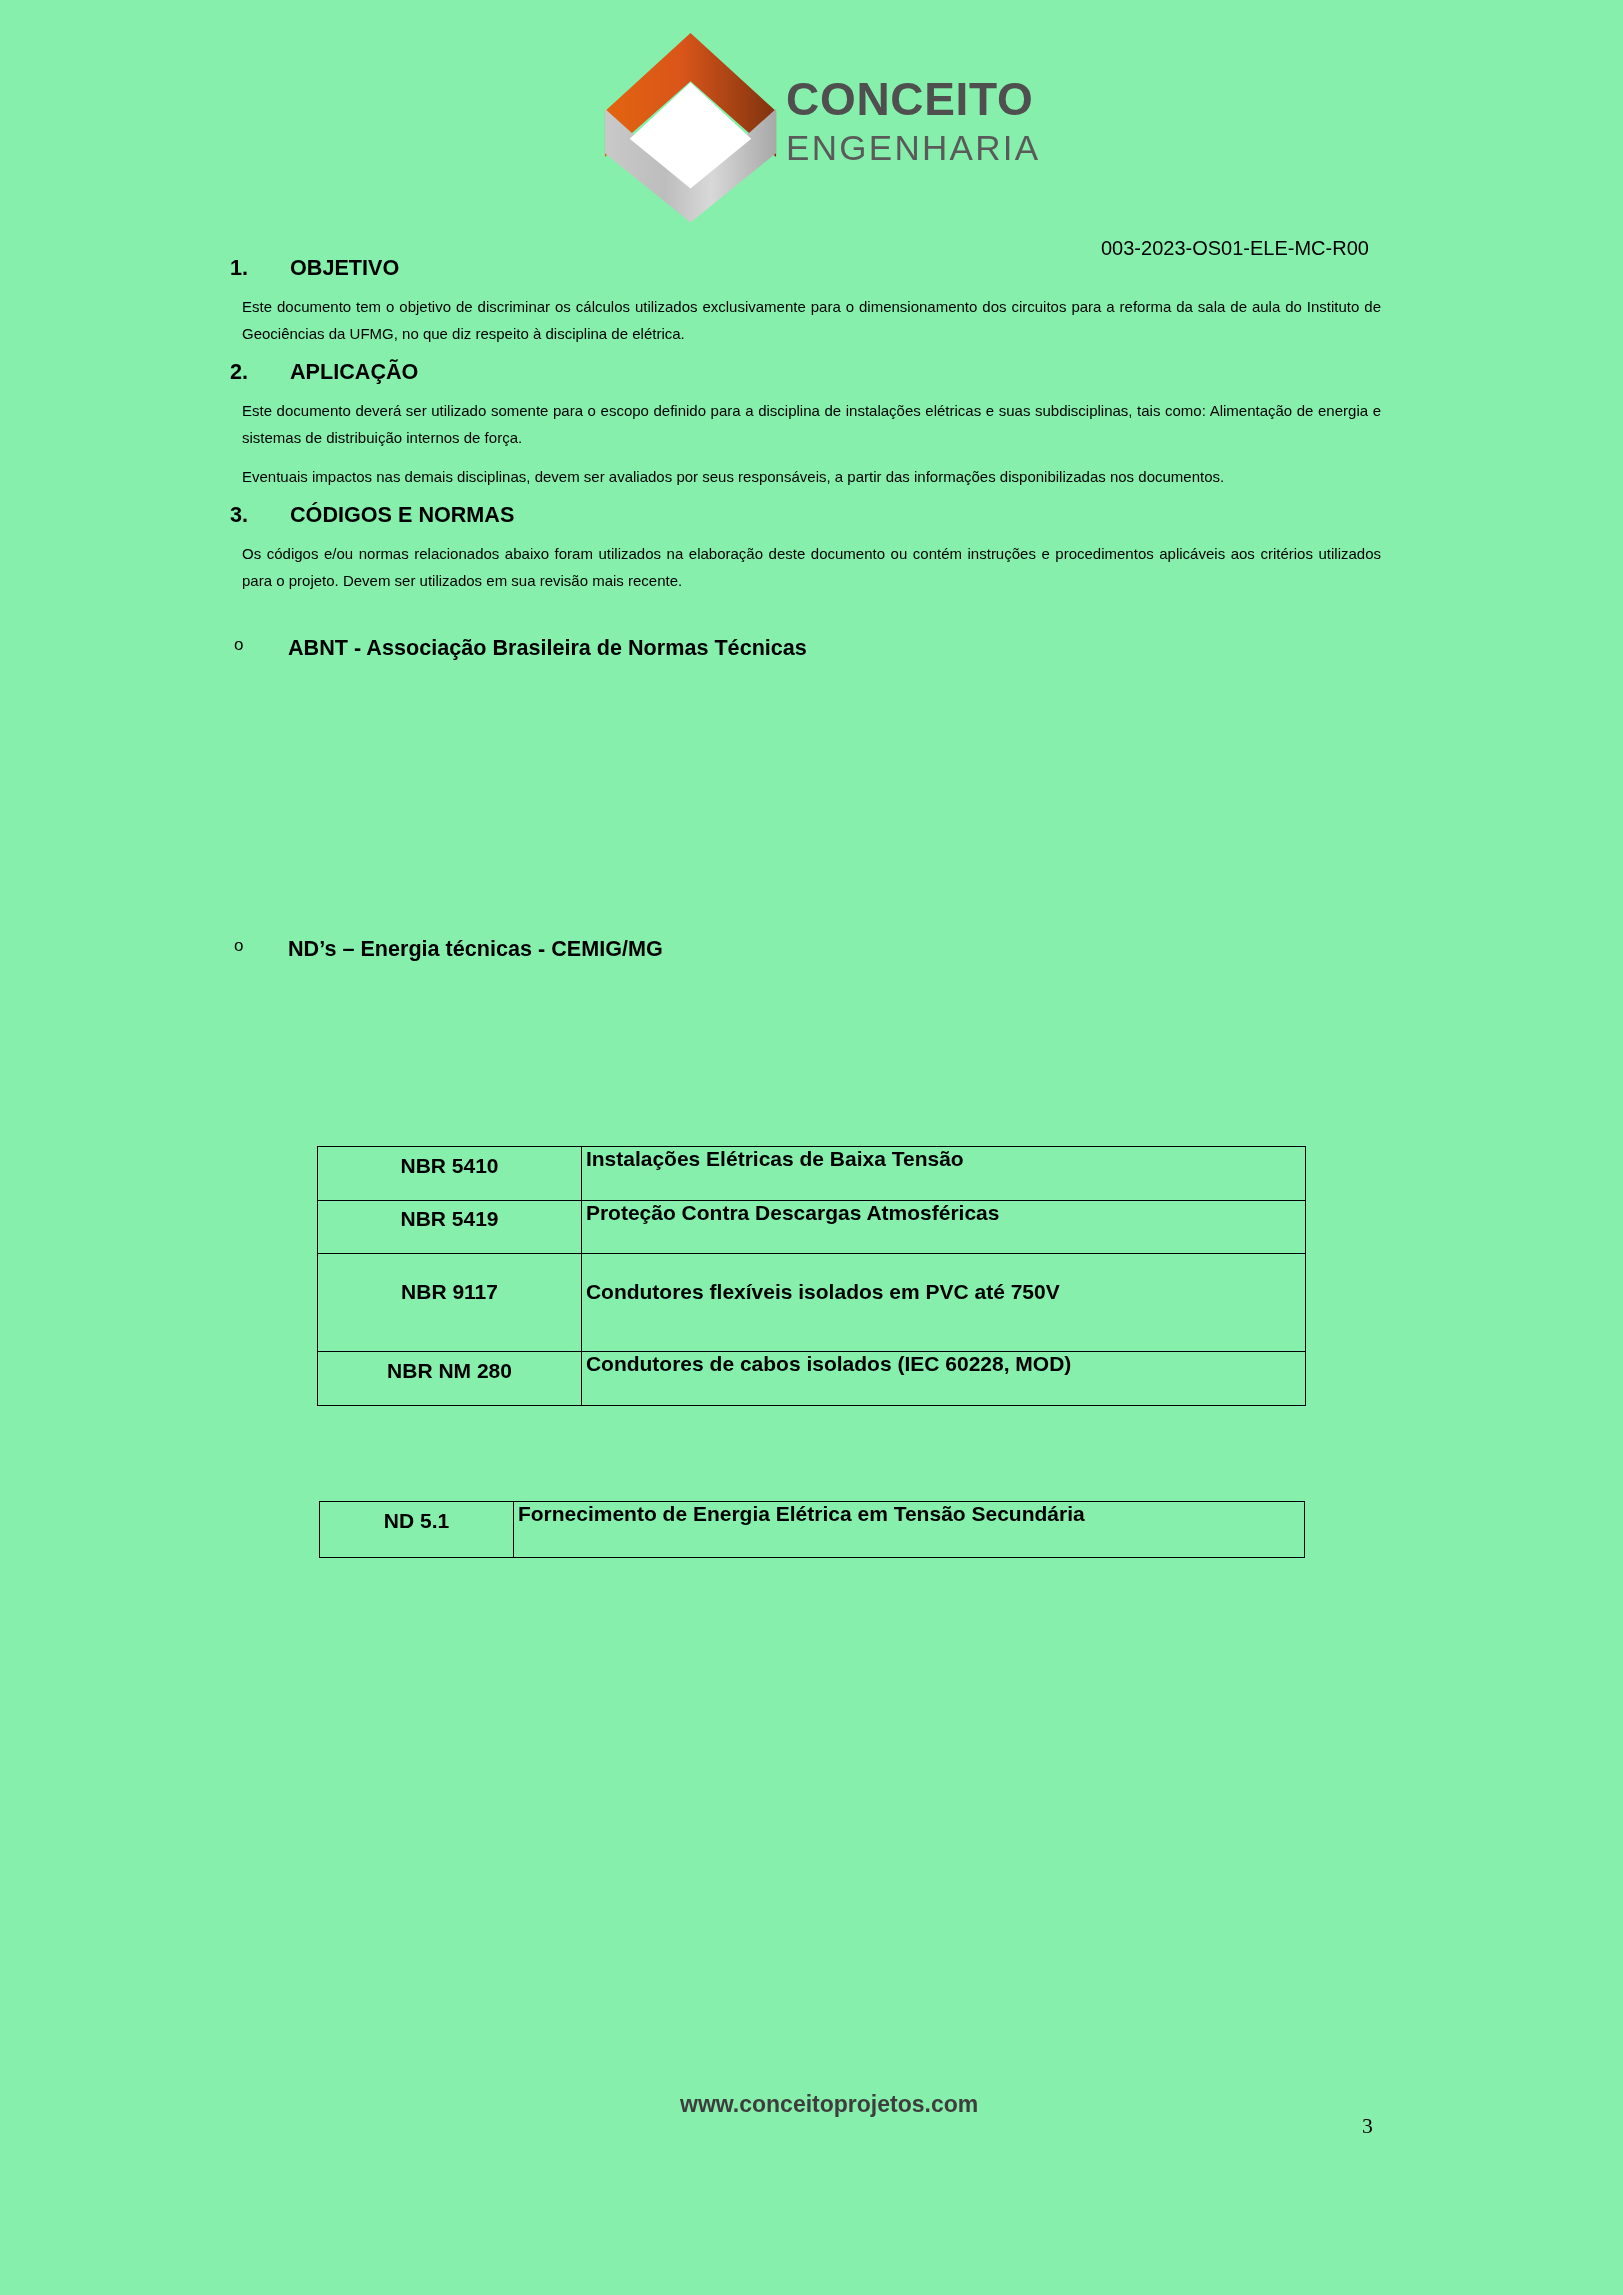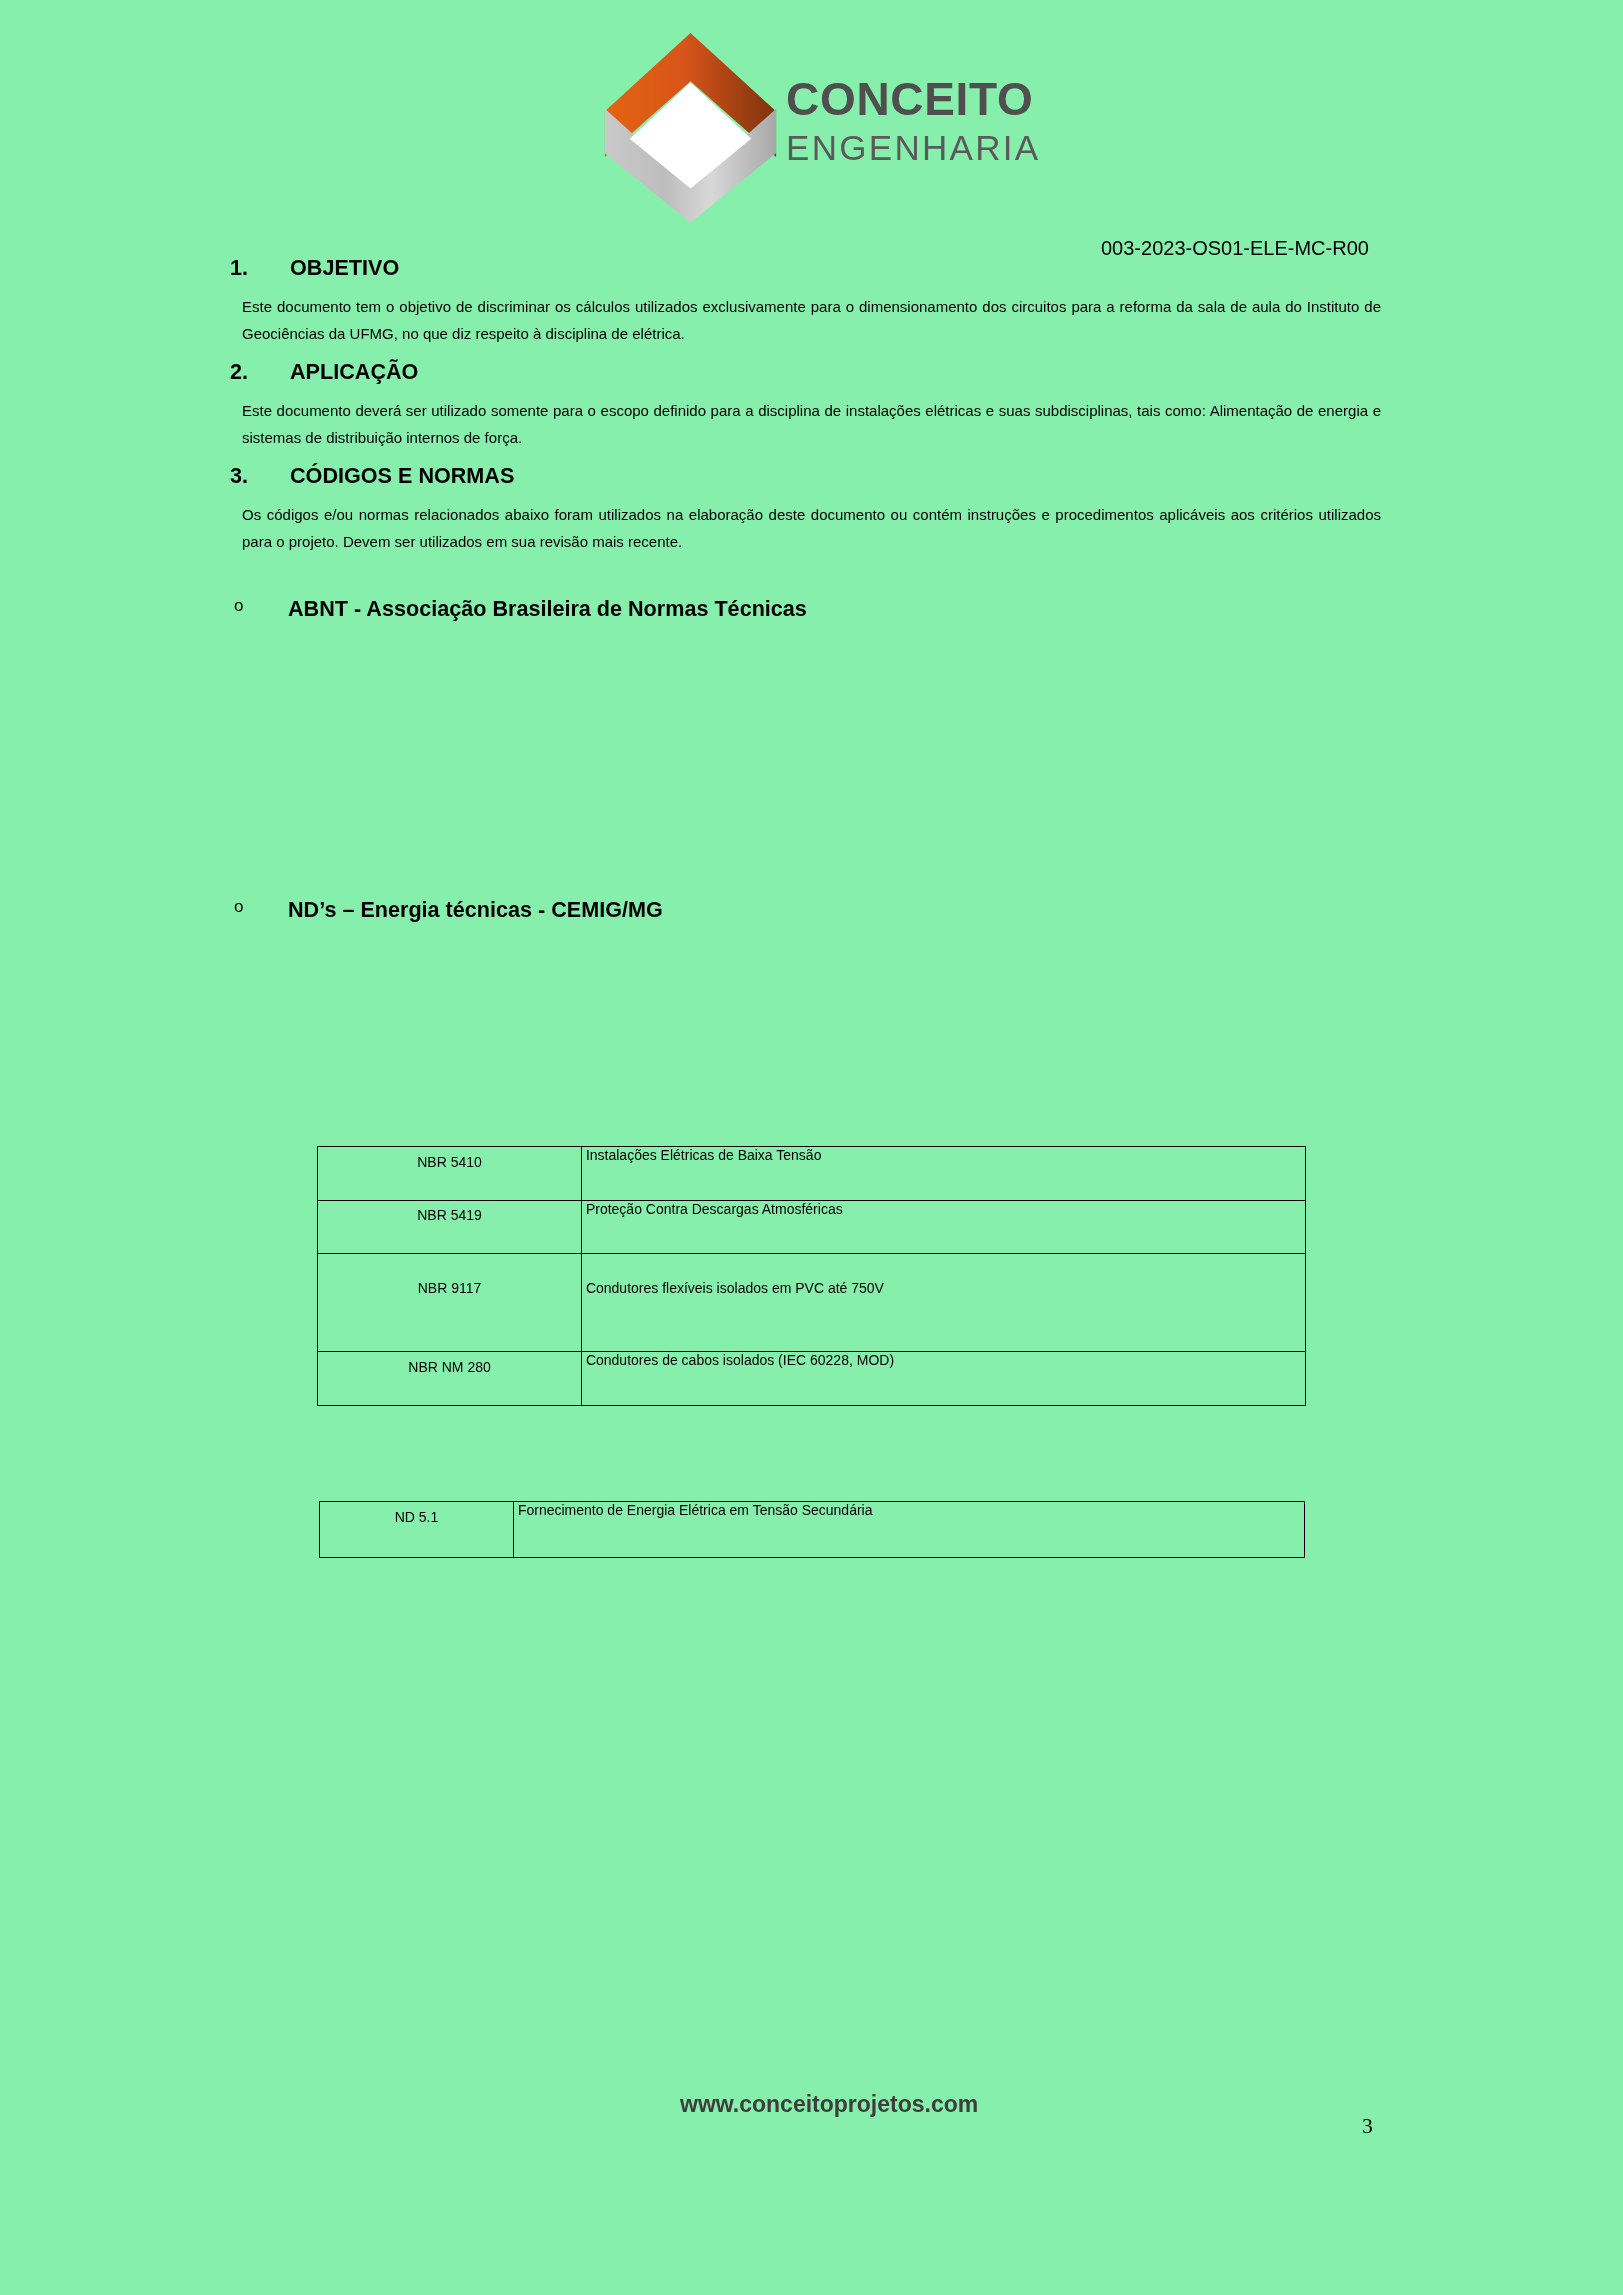--- a/index.html
+++ b/index.html
@@ -119,22 +119,23 @@
     font-size: 17px;
     padding-left: 3.9px;
     box-sizing: border-box;
   }
   .b-abnt { margin-top: 39px; }
   .b-nds  { margin-top: 39px; }
 
   
   .norm-table {
     border-collapse: collapse;
-    font-size: 14px;
+    font-size: 21px;
     table-layout: fixed;
+    font-weight: bold;
   }
   .norm-table td {
     border: 1.3px solid #000000;
     padding: 0;
     vertical-align: top;
   }
   .norm-table td.code-cell {
     text-align: center;
     padding-top: 6.5px;
   }
@@ -232,20 +233,21 @@
       <span class="num">1.</span>
       <span>OBJETIVO</span>
     </h2>
     <p class="body-par gap-after-heading">Este documento tem o objetivo de discriminar os cálculos utilizados exclusivamente para o dimensionamento dos circuitos para a reforma da sala de aula do Instituto de Geociências da UFMG, no que diz respeito à disciplina de elétrica.</p>
 
     <h2 class="section-heading sec-2">
       <span class="num">2.</span>
       <span>APLICAÇÃO</span>
     </h2>
     <p class="body-par gap-after-heading">Este documento deverá ser utilizado somente para o escopo definido para a disciplina de instalações elétricas e suas subdisciplinas, tais como: Alimentação de energia e sistemas de distribuição internos de força.</p>
+    <p class="body-par par-tight">Eventuais impactos nas demais disciplinas, devem ser avaliados por seus responsáveis, a partir das informações disponibilizadas nos documentos.</p>
 
     <h2 class="section-heading sec-3">
       <span class="num">3.</span>
       <span>CÓDIGOS E NORMAS</span>
     </h2>
     <p class="body-par gap-after-heading">Os códigos e/ou normas relacionados abaixo foram utilizados na elaboração deste documento ou contém instruções e procedimentos aplicáveis aos critérios utilizados para o projeto. Devem ser utilizados em sua revisão mais recente.</p>
 
     <div class="bullet-row b-abnt">
       <span class="bullet-glyph">o</span>
       <span>ABNT - Associação Brasileira  de Normas Técnicas</span>

